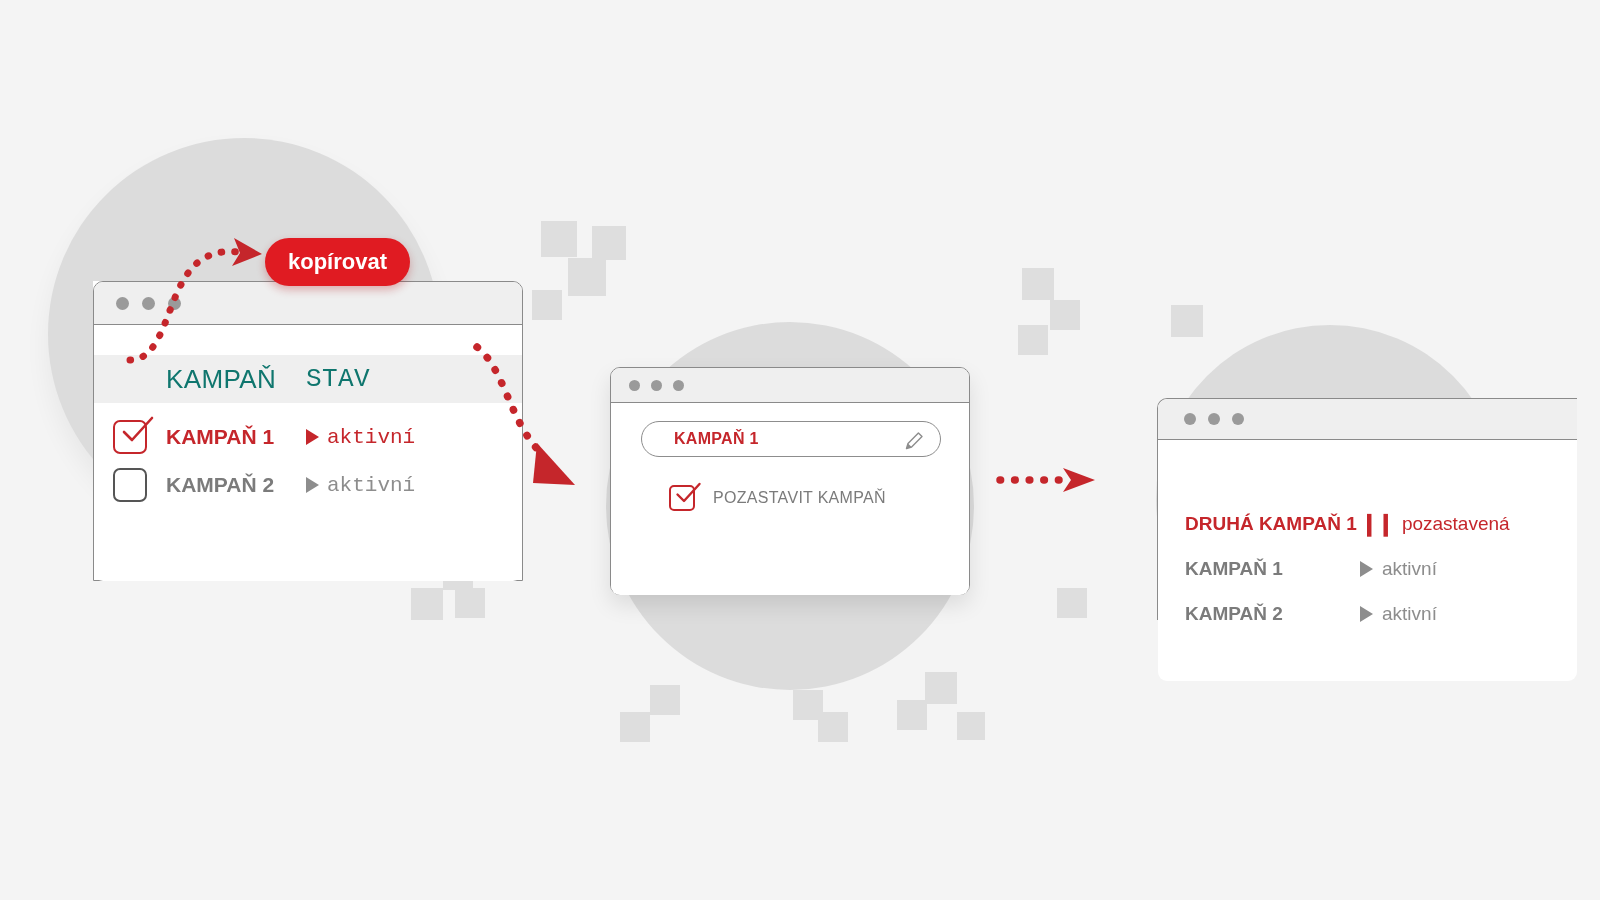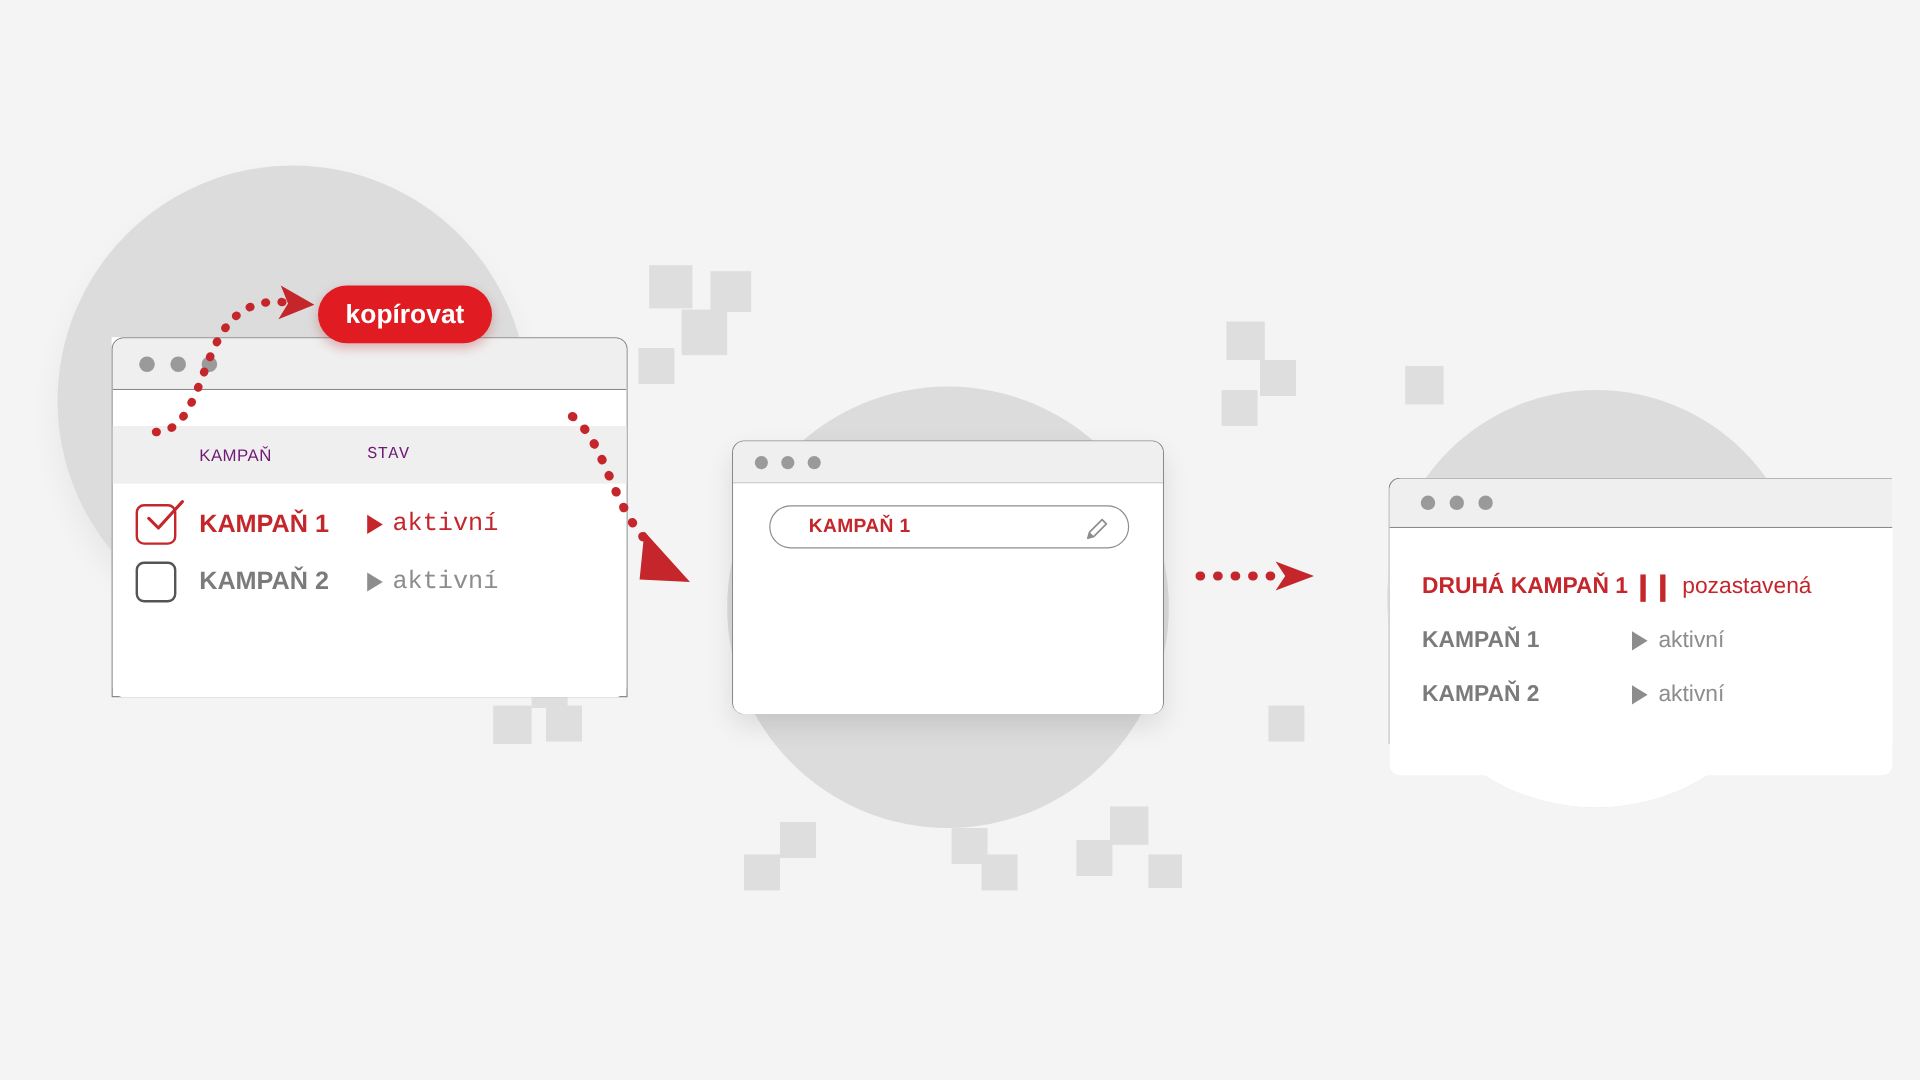--- a/index.html
+++ b/index.html
@@ -26,21 +26,21 @@
   
   #leftScene{position:absolute;left:0;top:0;width:520px;height:620px;}
   #leftCircleClip{position:absolute;left:48px;top:138px;width:392px;height:392px;
                   border-radius:50%;overflow:hidden;background:#dcdcdc;
                   box-shadow:0 14px 26px rgba(0,0,0,.055);}
   #leftWin{position:absolute;left:93px;top:281px;width:430px;height:300px;
            border:1px solid #8a8a8a;border-radius:10px 10px 0 0;background:#fff;
            box-sizing:border-box;}
   #leftWin .win-bar{border-radius:9px 9px 0 0;}
   .tbl-head{height:48px;background:#efefef;display:flex;align-items:center;
-            font-size:14px;color:#701a75;letter-spacing:.4px;}
+            font-size:26px;color:#0f766e;letter-spacing:.4px;}
   .tbl-row{height:48px;display:flex;align-items:center;font-size:21px;}
   .col-chk{width:72px;display:flex;justify-content:center;align-items:center;}
   .col-name{width:140px;font-weight:bold;}
   .col-stat{flex:1;display:flex;align-items:center;gap:8px;font-family:Liberation Mono, monospace;}
 
   
   .cb{position:relative;width:34px;height:34px;border:2px solid #555;border-radius:7px;box-sizing:border-box;}
   .cb.red{border-color:#c5262b;}
   .cb .tick{position:absolute;left:4px;top:-6px;width:36px;height:30px;overflow:visible;}
 
@@ -194,20 +194,28 @@
       <div class="name-field">
         <span class="txt">KAMPAŇ 1</span>
         <svg style="position:absolute;right:14px;top:7px;width:24px;height:24px;" viewBox="0 0 24 24">
           <path d="M4.5 19.5 L6 14.4 L16.4 4 L20 7.6 L9.6 18 Z" fill="none" stroke="#8d8d8d" stroke-width="1.4" stroke-linejoin="round"></path>
           <path d="M4.5 19.5 L9.6 18 L6 14.4 Z" fill="#8d8d8d"></path>
         </svg>
       </div>
 
       <div class="opt-list">
 
+        <div class="opt">
+          <div class="cb red">
+            <svg class="tick" style="left:3px;top:-5px;width:28px;height:24px;" viewBox="0 0 28 24">
+              <path d="M3.5 12.5 L10 19 L25.5 2" fill="none" stroke="#c5262b" stroke-width="2.4" stroke-linecap="round" stroke-linejoin="round"></path>
+            </svg>
+          </div>
+          <div class="lbl">POZASTAVIT KAMPAŇ</div>
+        </div>
 
 
 
       </div>
     </div>
   </div>
 
   <svg class="arrow-svg" style="left:995px;top:462px;width:110px;height:40px;" viewBox="0 0 110 40">
     <path d="M5 18 L74 18" fill="none" stroke="#c5262b" stroke-width="7.5" stroke-linecap="round" stroke-dasharray="0.6 14"></path>
     <polygon points="68,6 100,18 68,30 76,18" fill="#c5262b"></polygon>
@@ -216,21 +224,21 @@
   <div id="rightCircleClip">
     <div style="position:absolute;left:1px;top:113px;width:420px;height:240px;background:#ffffff;"></div>
   </div>
 
   <div id="rightWin">
     <div class="win-bar">
       <div class="dot"></div>
       <div class="dot"></div>
       <div class="dot"></div>
     </div>
-    <div class="win-body" style="height:180px;padding-top:26px;">
+    <div class="win-body" style="height:180px;padding-top:26px;margin-top:35px;">
 
       <div class="r-row">
         <div class="r-name red">DRUHÁ KAMPAŇ 1</div>
         <div class="r-stat red">
           <span class="pause">❙❙</span>
           <span>pozastavená</span>
         </div>
       </div>
 
       <div class="r-row">

